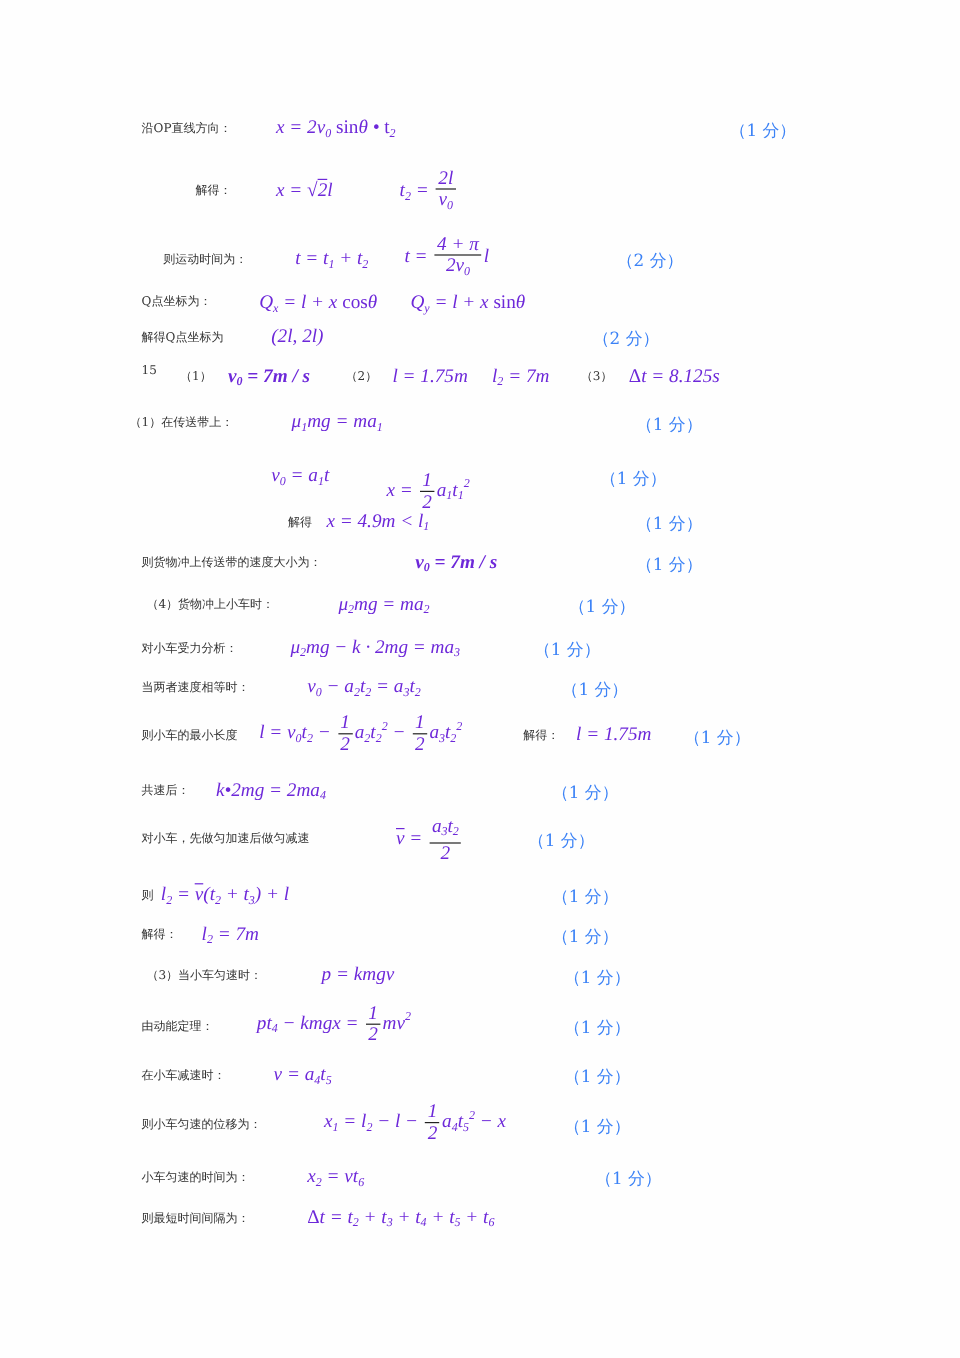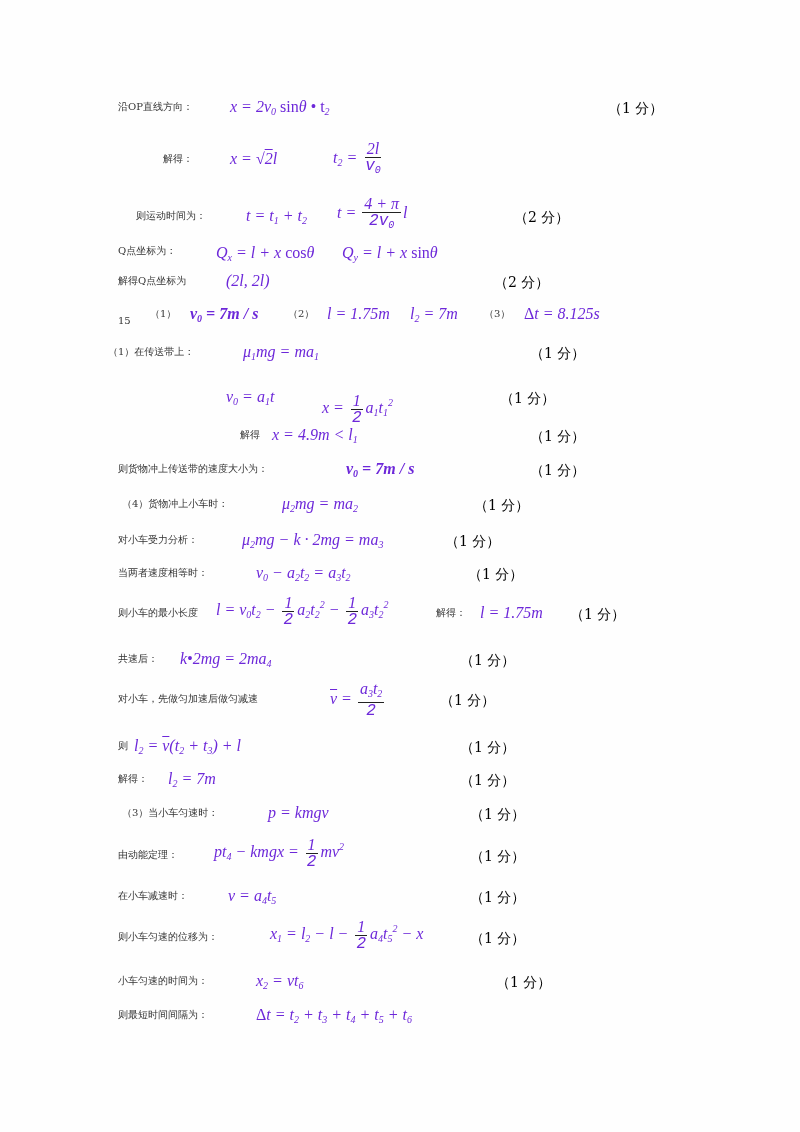--- a/index.html
+++ b/index.html
@@ -4,26 +4,26 @@
 <style>
   html, body { margin: 0; padding: 0; }
   body {
     width: 800px; height: 1132px; background: #fefefe; position: relative; overflow: hidden;
     font-family: "DejaVu Serif", "Liberation Serif", serif; color: #2a2a2a;
   }
   .line { position: absolute; left: 0; top: 0; height: 40px; white-space: nowrap; }
   .lbl { position: absolute; font-size: 10px; color: #333; }
   .math { position: absolute; font-family: "Liberation Serif", "DejaVu Serif", serif; font-style: italic; font-size: 16px; color: #6d28d9; }
   .math .up { font-style: normal; }
-  .score { position: absolute; font-size: 14px; color: #000000; }
+  .score { position: absolute; font-size: 14px; color: #3b82f6; }
   sub { font-size: 10px; vertical-align: -3px; }
   sup { font-size: 10px; vertical-align: 7px; }
   .frac { display: inline-flex; flex-direction: column; align-items: center; vertical-align: middle; margin: 0 2px; }
   .frac .n { border-bottom: 1px solid #222; padding: 0 2px; line-height: 17px; }
-  .frac .d { padding: 0 2px; line-height: 17px; font-family: Liberation Mono, monospace; }
+  .frac .d { padding: 0 2px; line-height: 17px; }
   .bar { text-decoration: overline; }
 </style>
 </head>
 <body>
 
 <div class="line" style="top:96px">
   <span class="lbl" style="left:118px;top:4px">沿OP直线方向：</span>
   <span class="math" style="left:230px;top:2px">x = 2v<sub>0</sub> <span class="up">sin</span>θ • <span class="up">t</span><sub>2</sub></span>
   <span class="score" style="left:608px;top:4px">（1 分）</span>
 </div>
@@ -53,21 +53,21 @@
   <span class="math" style="left:342px;top:4px">Q<sub>y</sub> = l + x <span class="up">sin</span>θ</span>
 </div>
 
 <div class="line" style="top:270px">
   <span class="lbl" style="left:118px;top:4px">解得Q点坐标为</span>
   <span class="math" style="left:226px;top:2px">(2l, 2l)</span>
   <span class="score" style="left:494px;top:4px">（2 分）</span>
 </div>
 
 <div class="line" style="top:303px">
-  <span class="lbl" style="left:118px;top:12px">15</span>
+  <span class="lbl" style="left:118px;top:1px">15</span>
   <span class="lbl" style="left:150px;top:4px">（1）</span>
   <span class="math" style="left:190px;top:2px;font-weight:bold">v<sub>0</sub> = <span>7m / s</span></span>
   <span class="lbl" style="left:288px;top:4px">（2）</span>
   <span class="math" style="left:327px;top:2px">l = <span>1.75m</span></span>
   <span class="math" style="left:410px;top:2px">l<sub>2</sub> = <span>7m</span></span>
   <span class="lbl" style="left:484px;top:4px">（3）</span>
   <span class="math" style="left:524px;top:2px"><span class="up">Δ</span>t = <span>8.125s</span></span>
 </div>
 
 <div class="line" style="top:341px">

